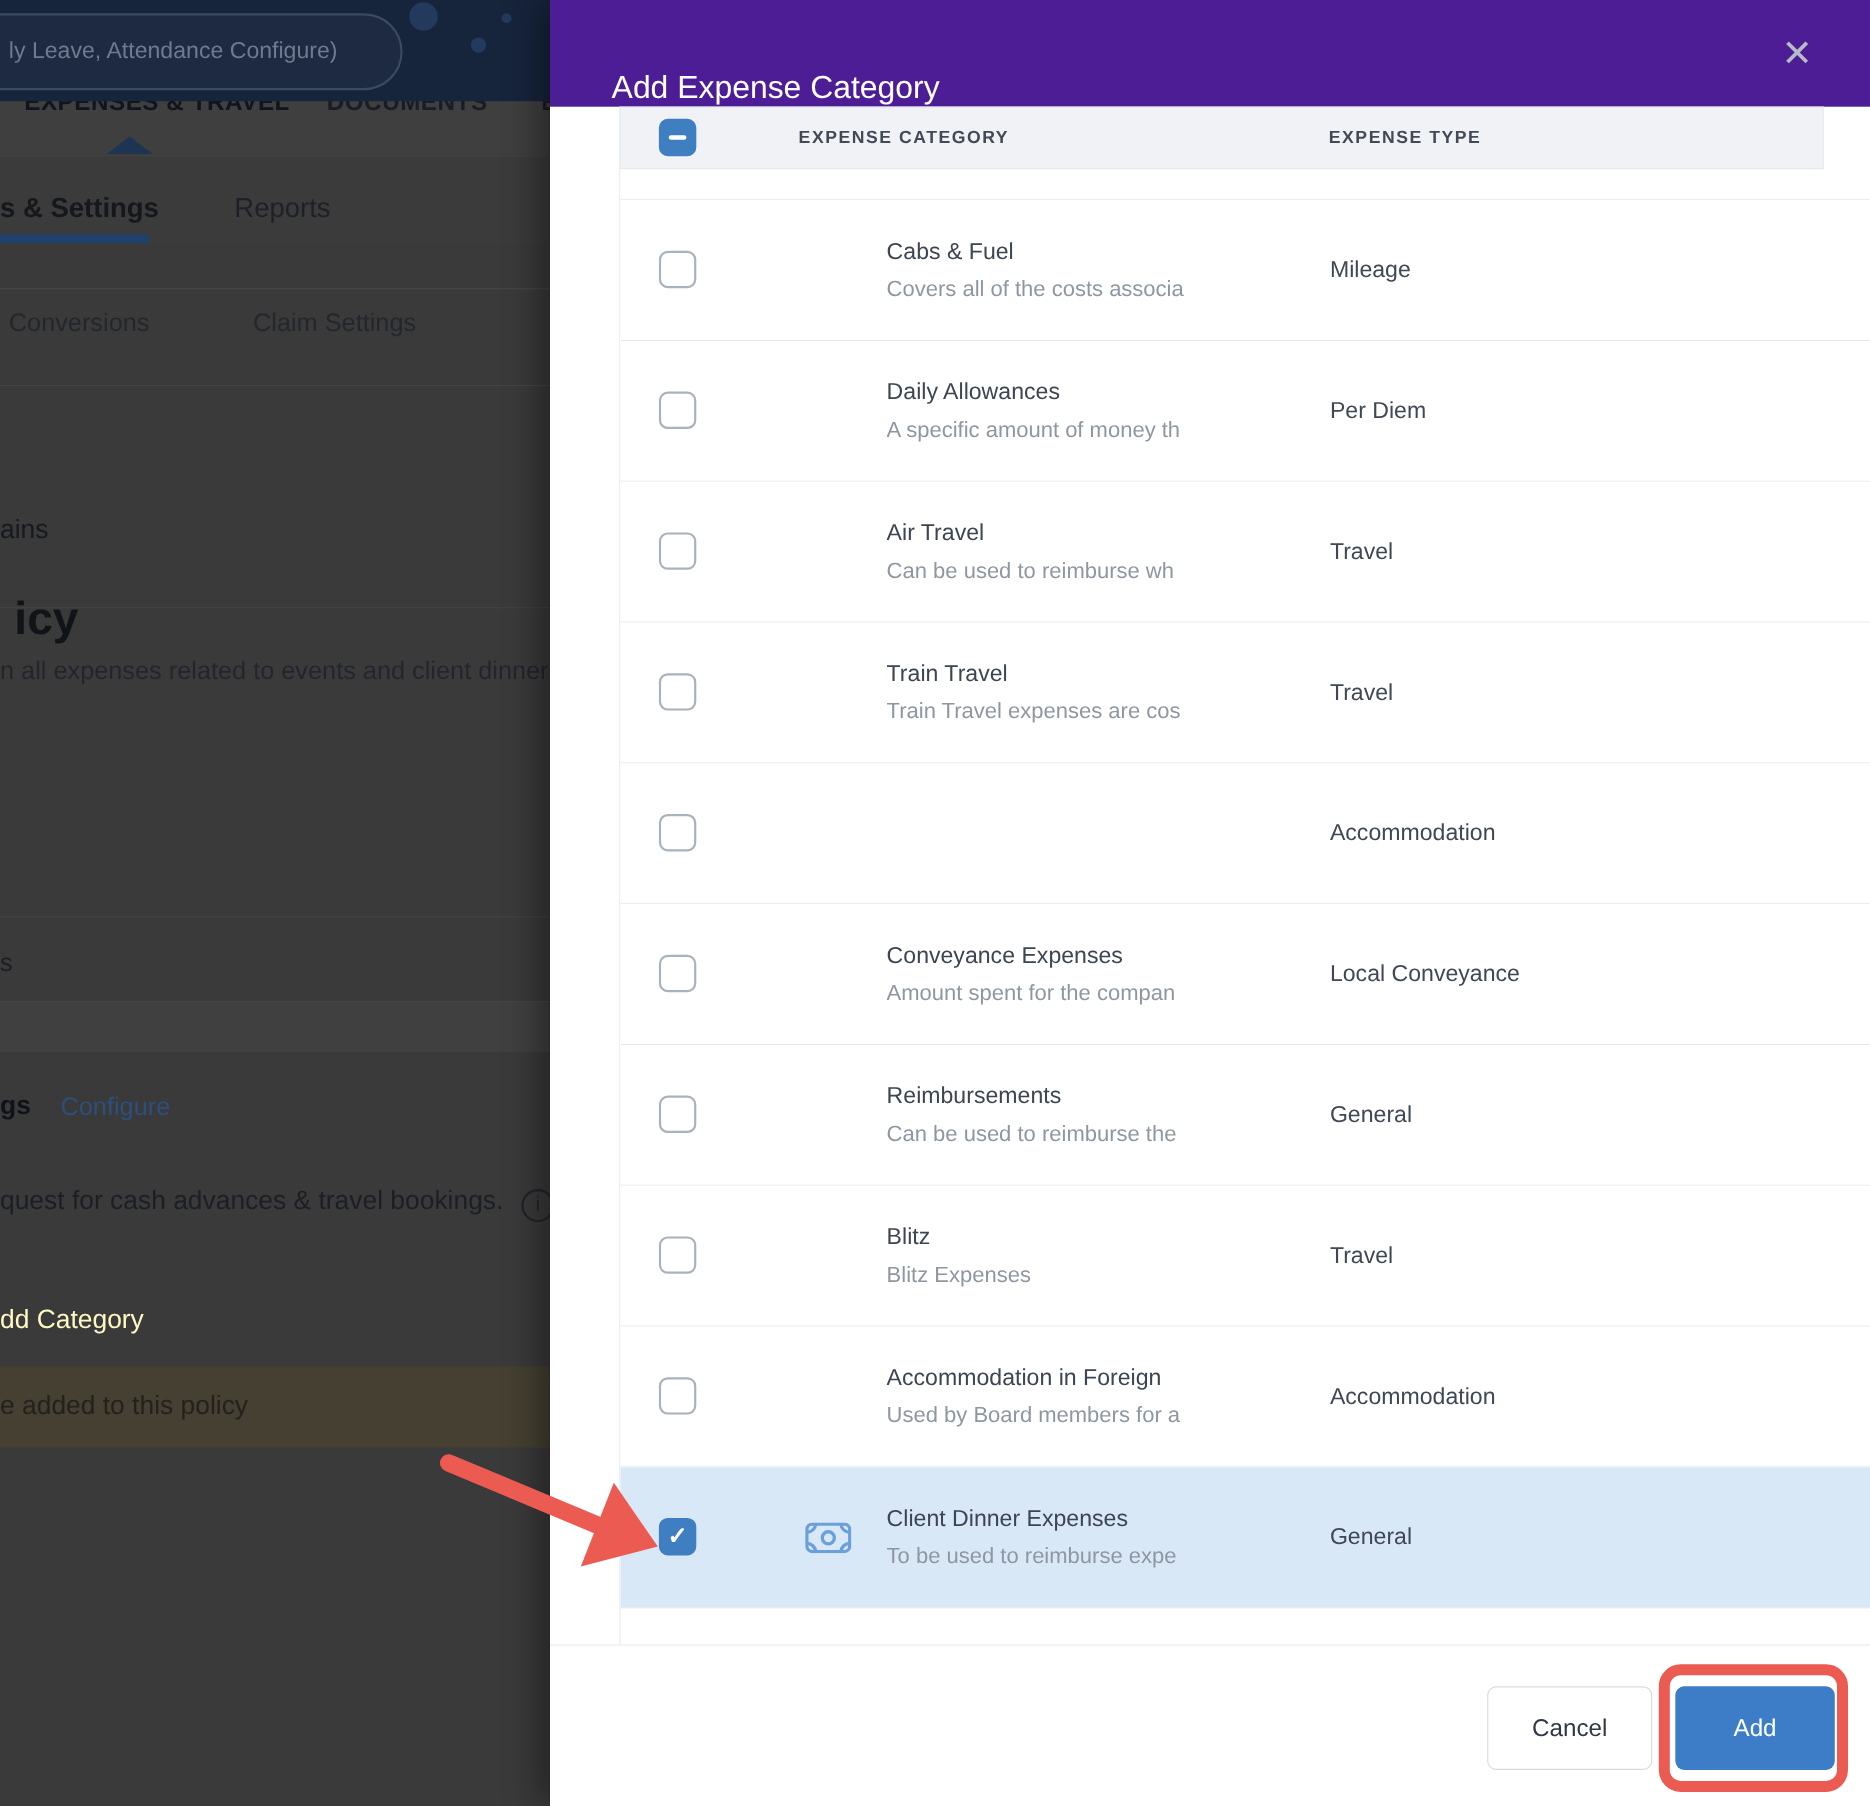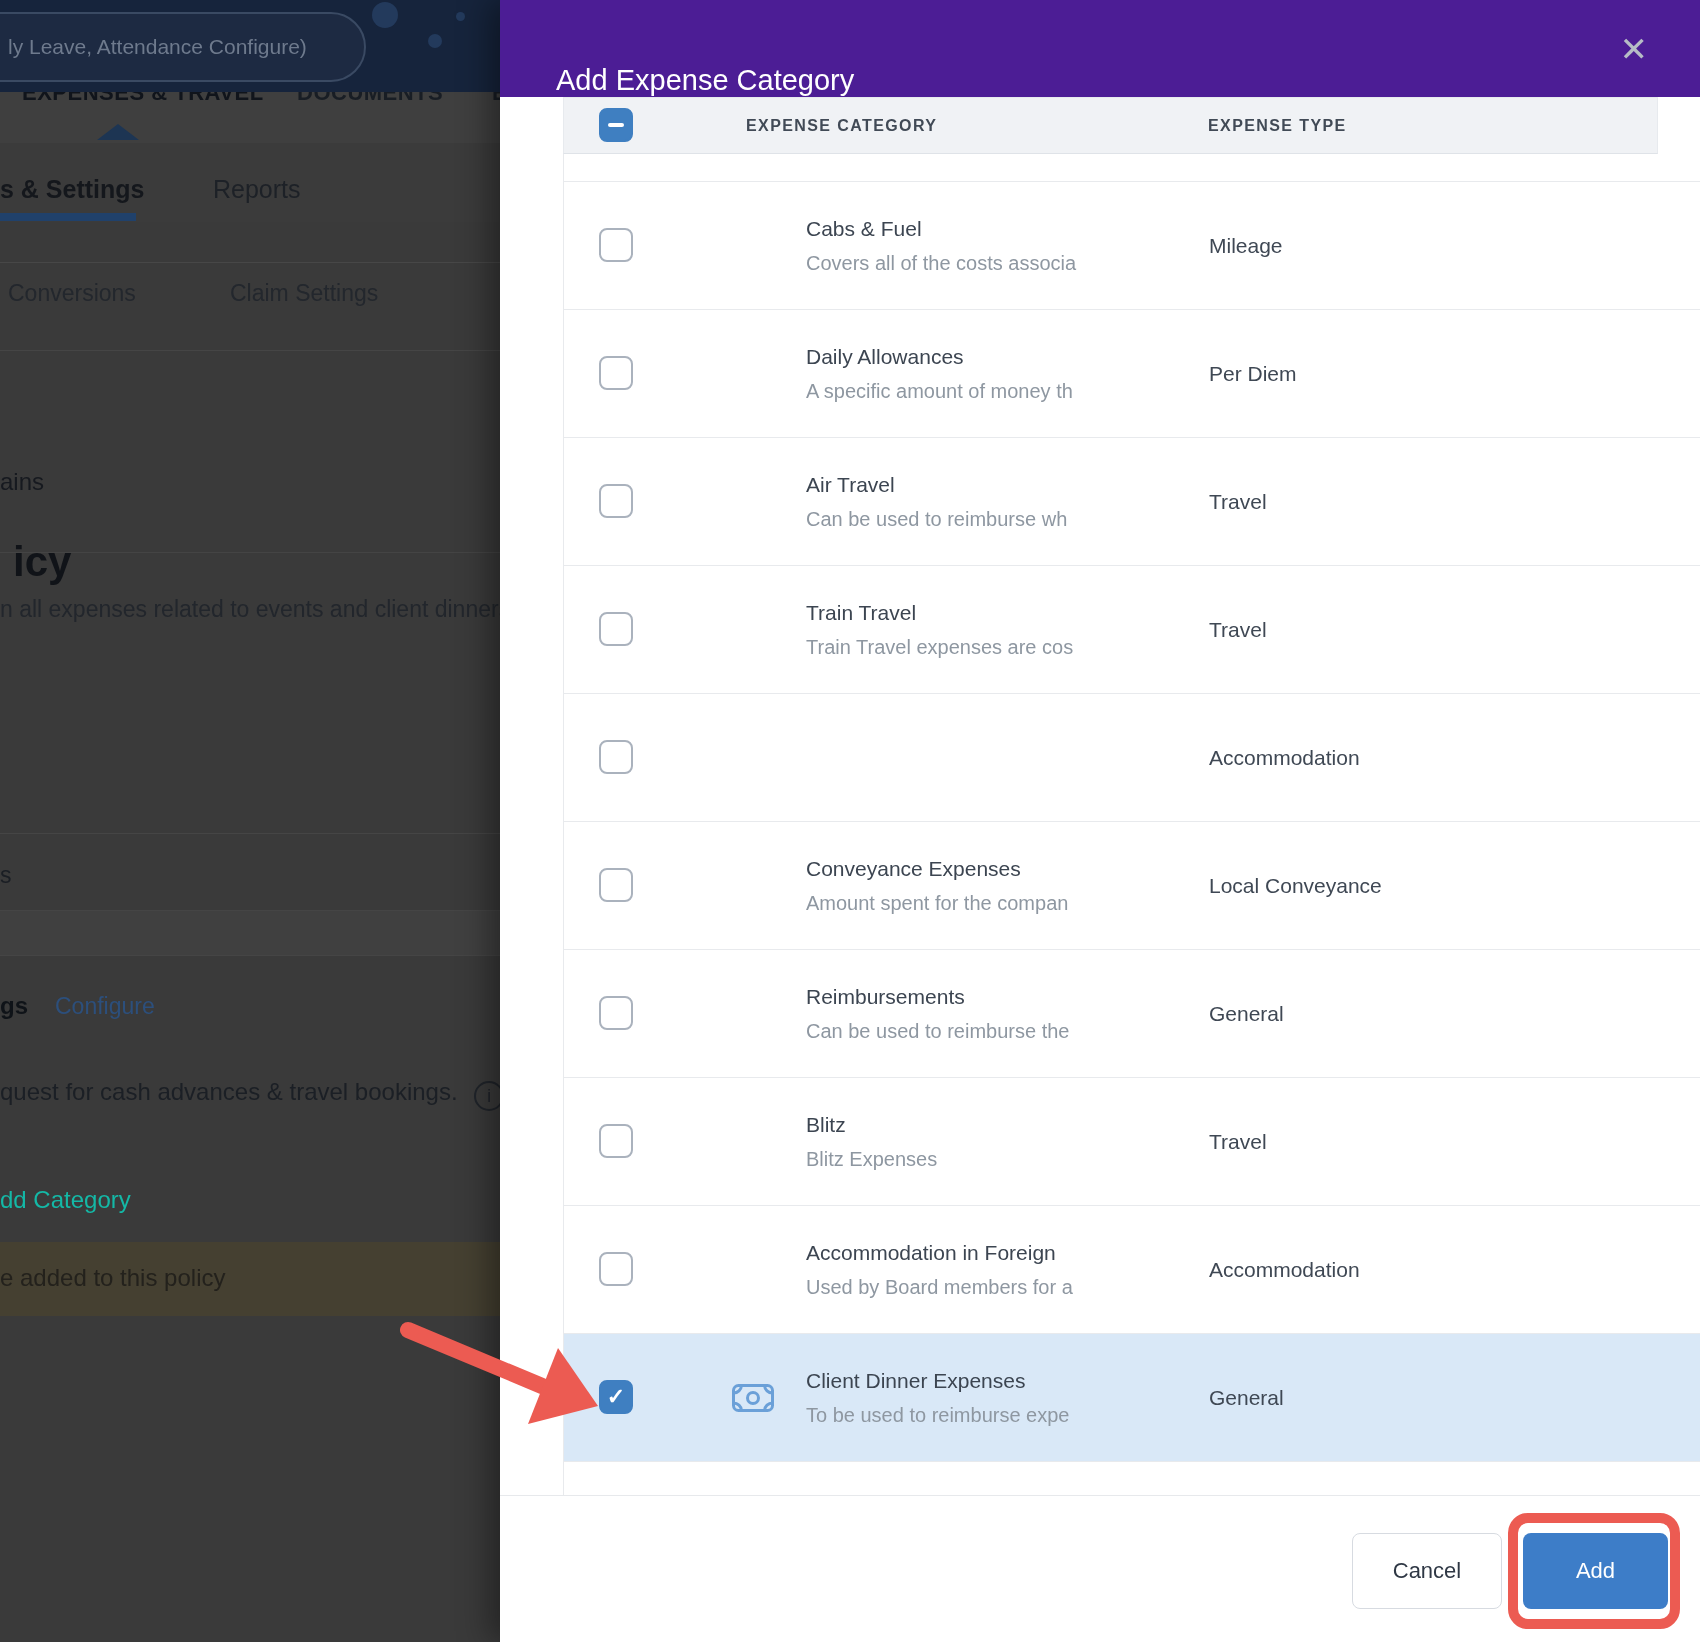--- a/index.html
+++ b/index.html
@@ -111,21 +111,21 @@
     <div class="hline" style="top:910px;background:#454545;"></div>
     <div class="band-grey"></div>
     <div class="hline" style="top:955px;background:#454545;"></div>
 
     <div class="bgtext" style="left:0;top:992px;font-size:24px;font-weight:700;color:#0f1318;">gs</div>
     <div class="bgtext" style="left:55px;top:993px;font-size:23px;color:#2c4f7c;">Configure</div>
 
     <div class="bgtext" style="left:0;top:1078px;font-size:24px;color:#1b1f25;">quest for cash advances &amp; travel bookings.</div>
     <div class="info-circ">i</div>
 
-    <div class="bgtext" style="left:0;top:1186px;font-size:24px;color:#14b8a6;">dd Category</div>
+    <div class="bgtext" style="left:0;top:1186px;font-size:24px;color:#fef9c3;">dd Category</div>
 
     <div class="band-yellow">
       <div class="bgtext" style="left:0;top:22px;font-size:24px;color:#23211c;">e added to this policy</div>
     </div>
 
     <div class="bg-navy"></div>
     <div class="spark" style="left:372px;top:2px;width:26px;height:26px;"></div>
     <div class="spark" style="left:428px;top:34px;width:14px;height:14px;"></div>
     <div class="spark" style="left:456px;top:12px;width:9px;height:9px;"></div>
     <div class="search-pill">
@@ -136,21 +136,21 @@
   <div class="modal">
     <div class="modal-header">
       <div class="modal-title">Add Expense Category</div>
       <div class="modal-close">✕</div>
     </div>
 
     <div class="thead">
       <div class="cb blue">
           <div class="minus"></div>
         </div>
-      <div class="thead-label" style="left:162px;margin-left:20px;">EXPENSE CATEGORY</div>
+      <div class="thead-label" style="left:162px;">EXPENSE CATEGORY</div>
       <div class="thead-label" style="left:644px;">EXPENSE TYPE</div>
     </div>
 
     <div class="tbody">
       <div class="partial-row"></div>
 
   <div class="trow">
     <div class="cb"></div>
 
     <div class="row-text">

